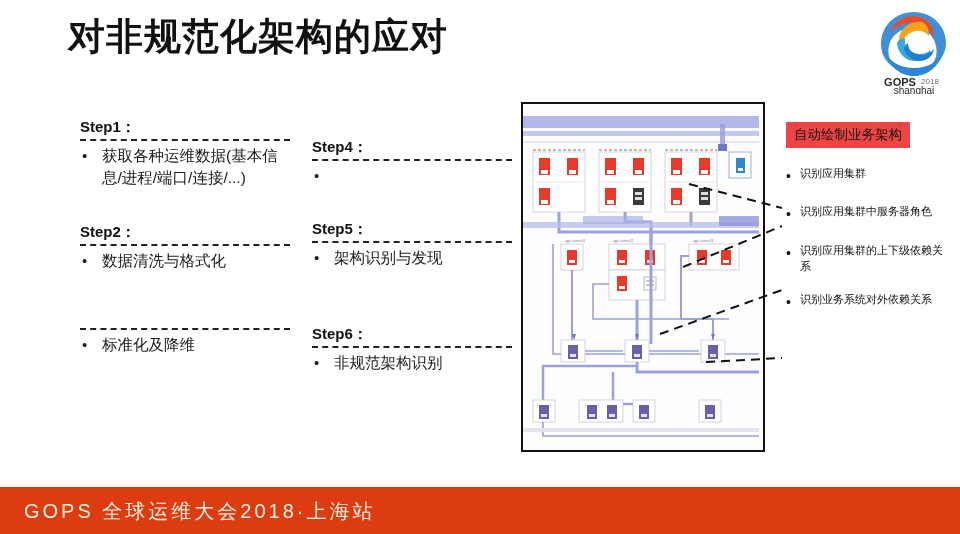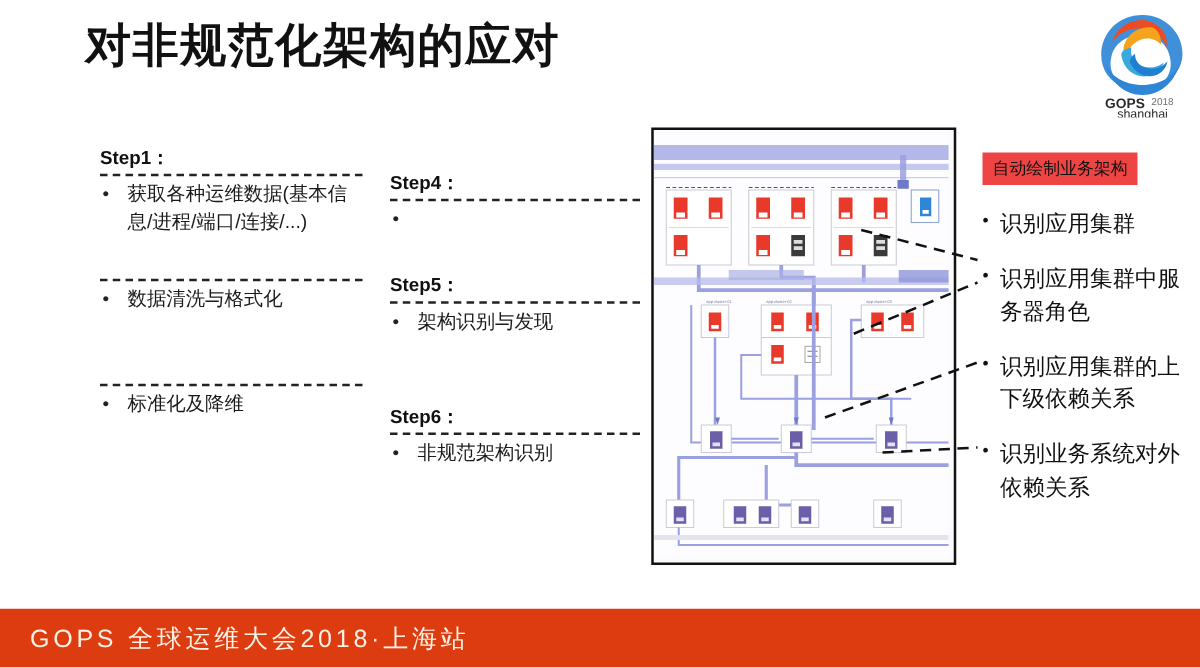--- a/index.html
+++ b/index.html
@@ -72,21 +72,21 @@
     position:absolute;left:786px;top:122px;width:160px;
   }
   .right-title{
     background:#ef4444;color:#111;
     font-size:13.5px;line-height:20px;
     padding:3px 8px;display:inline-block;
     white-space:nowrap;
   }
   .r-item{display:flex;align-items:flex-start;margin-top:18px;}
   .r-dot{flex:0 0 auto;width:14px;font-size:14px;line-height:1.45;color:#111;}
-  .r-text{flex:1 1 auto;font-size:18px;line-height:1.45;color:#111;}
+  .r-text{flex:1 1 auto;font-size:11px;line-height:1.45;color:#111;}
 
   
   .leaders{position:absolute;left:0;top:0;width:960px;height:534px;pointer-events:none;}
 
   
   .footer{
     position:absolute;left:0;bottom:0;width:960px;height:47px;
     background:#dd3c10;
   }
   .footer-text{
@@ -124,20 +124,21 @@
       <div class="step-rule"></div>
       <div class="bullet-row">
         <span class="bullet-dot">•</span>
         <span class="bullet-text">获取各种运维数据(基本信息/进程/端口/连接/...)</span>
       </div>
     </div>
 
     <div class="gap-md"></div>
 
     <div class="step-block">
+      <span class="step-head">Step2：</span>
       <div class="step-rule"></div>
       <div class="bullet-row">
         <span class="bullet-dot">•</span>
         <span class="bullet-text">数据清洗与格式化</span>
       </div>
     </div>
 
     <div class="gap-md" style="height:52px"></div>
 
     <div class="step-block">

